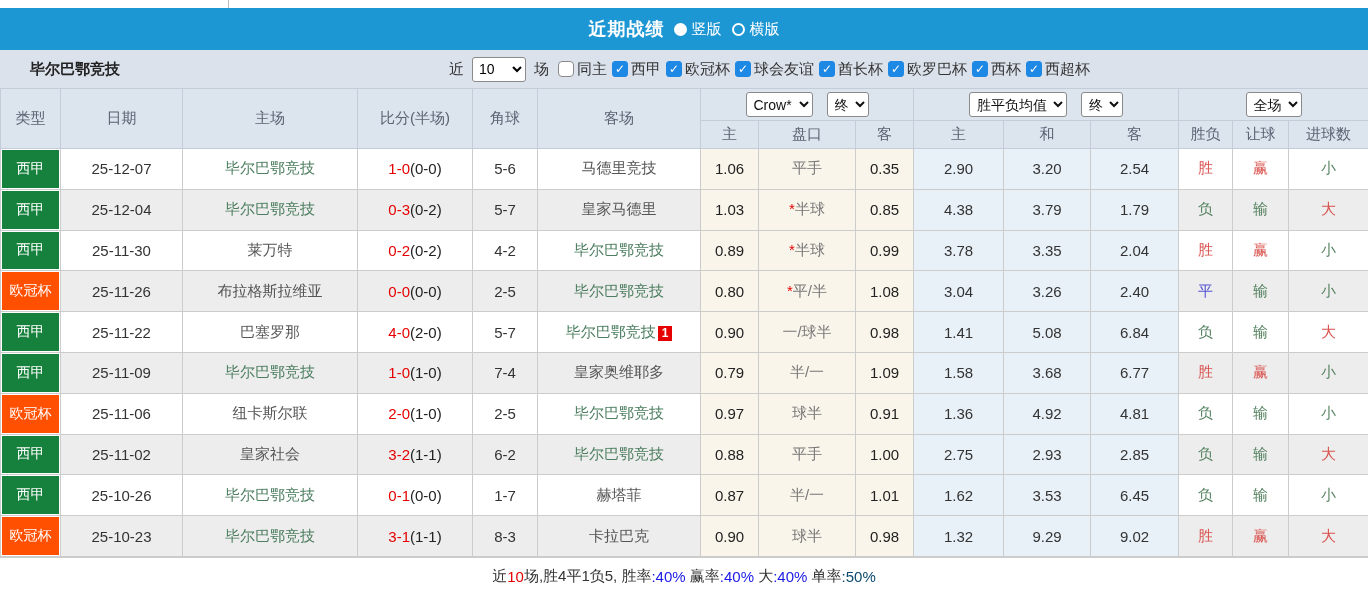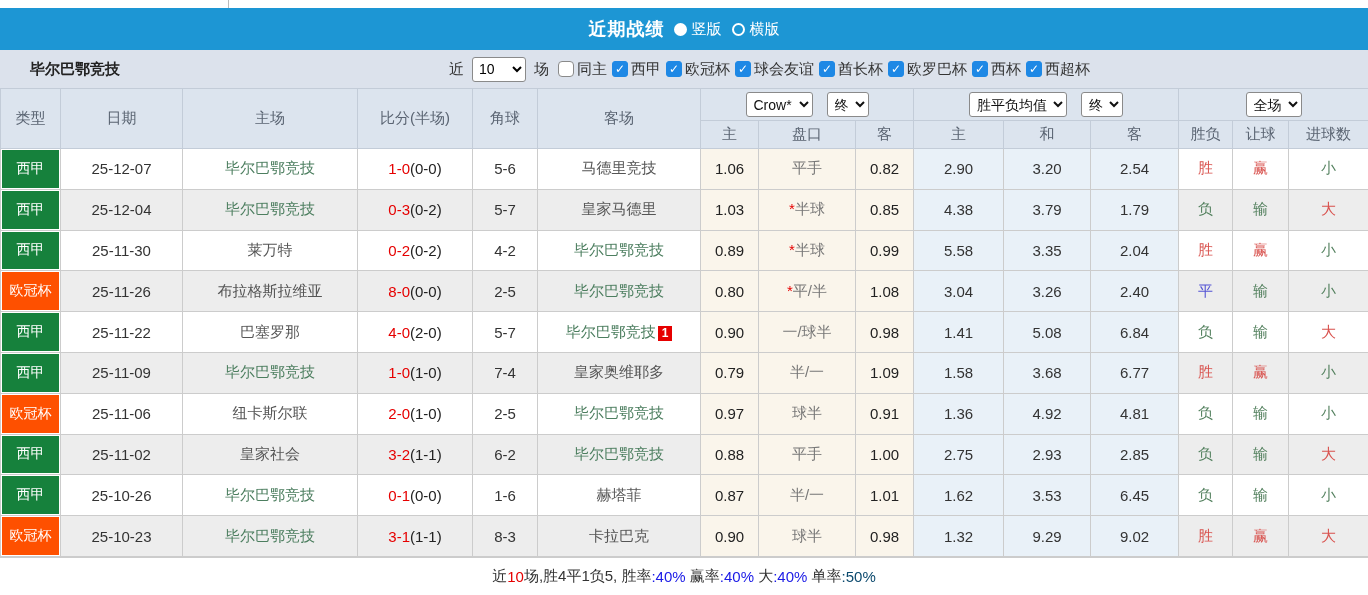--- a/index.html
+++ b/index.html
@@ -189,21 +189,21 @@
           <td class="type-cell">
             <div class="type-badge" style="background: rgb(22, 129, 60);">西甲</div>
           </td>
           <td>25-12-07</td>
           <td><span class="team focus">毕尔巴鄂竞技</span></td>
           <td><span class="score-ft">1-0</span><span class="score-ht">(0-0)</span></td>
           <td>5-6</td>
           <td><span class="team">马德里竞技</span></td>
           <td class="cream">1.06</td>
           <td class="cream"><span class="line-txt">平手</span></td>
-          <td class="cream">0.82</td>
+          <td class="cream">0.35</td>
           <td class="lblue">2.90</td>
           <td class="lblue">3.20</td>
           <td class="lblue">2.54</td>
           <td style="color: rgb(217, 83, 79);">胜</td>
           <td style="color: rgb(217, 83, 79);">赢</td>
           <td style="color: rgb(83, 128, 94);">小</td>
         </tr>
         <tr class="even">
           <td class="type-cell">
             <div class="type-badge" style="background: rgb(22, 129, 60);">西甲</div>
@@ -228,34 +228,34 @@
             <div class="type-badge" style="background: rgb(22, 129, 60);">西甲</div>
           </td>
           <td>25-11-30</td>
           <td><span class="team">莱万特</span></td>
           <td><span class="score-ft">0-2</span><span class="score-ht">(0-2)</span></td>
           <td>4-2</td>
           <td><span class="team focus">毕尔巴鄂竞技</span></td>
           <td class="cream">0.89</td>
           <td class="cream"><span class="star">*</span><span class="line-txt">半球</span></td>
           <td class="cream">0.99</td>
-          <td class="lblue">5.58</td>
+          <td class="lblue">3.78</td>
           <td class="lblue">3.35</td>
           <td class="lblue">2.04</td>
           <td style="color: rgb(217, 83, 79);">胜</td>
           <td style="color: rgb(217, 83, 79);">赢</td>
           <td style="color: rgb(83, 128, 94);">小</td>
         </tr>
         <tr class="even">
           <td class="type-cell">
             <div class="type-badge" style="background: rgb(254, 80, 0);">欧冠杯</div>
           </td>
           <td>25-11-26</td>
           <td><span class="team">布拉格斯拉维亚</span></td>
-          <td><span class="score-ft">8-0</span><span class="score-ht">(0-0)</span></td>
+          <td><span class="score-ft">0-0</span><span class="score-ht">(0-0)</span></td>
           <td>2-5</td>
           <td><span class="team focus">毕尔巴鄂竞技</span></td>
           <td class="cream">0.80</td>
           <td class="cream"><span class="star">*</span><span class="line-txt">平/半</span></td>
           <td class="cream">1.08</td>
           <td class="lblue">3.04</td>
           <td class="lblue">3.26</td>
           <td class="lblue">2.40</td>
           <td style="color: rgb(84, 84, 212);">平</td>
           <td style="color: rgb(83, 128, 94);">输</td>
@@ -337,21 +337,21 @@
           <td style="color: rgb(83, 128, 94);">输</td>
           <td style="color: rgb(217, 83, 79);">大</td>
         </tr>
         <tr class="odd">
           <td class="type-cell">
             <div class="type-badge" style="background: rgb(22, 129, 60);">西甲</div>
           </td>
           <td>25-10-26</td>
           <td><span class="team focus">毕尔巴鄂竞技</span></td>
           <td><span class="score-ft">0-1</span><span class="score-ht">(0-0)</span></td>
-          <td>1-6</td>
+          <td>1-7</td>
           <td><span class="team">赫塔菲</span></td>
           <td class="cream">0.87</td>
           <td class="cream"><span class="line-txt">半/一</span></td>
           <td class="cream">1.01</td>
           <td class="lblue">1.62</td>
           <td class="lblue">3.53</td>
           <td class="lblue">6.45</td>
           <td style="color: rgb(83, 128, 94);">负</td>
           <td style="color: rgb(83, 128, 94);">输</td>
           <td style="color: rgb(83, 128, 94);">小</td>

